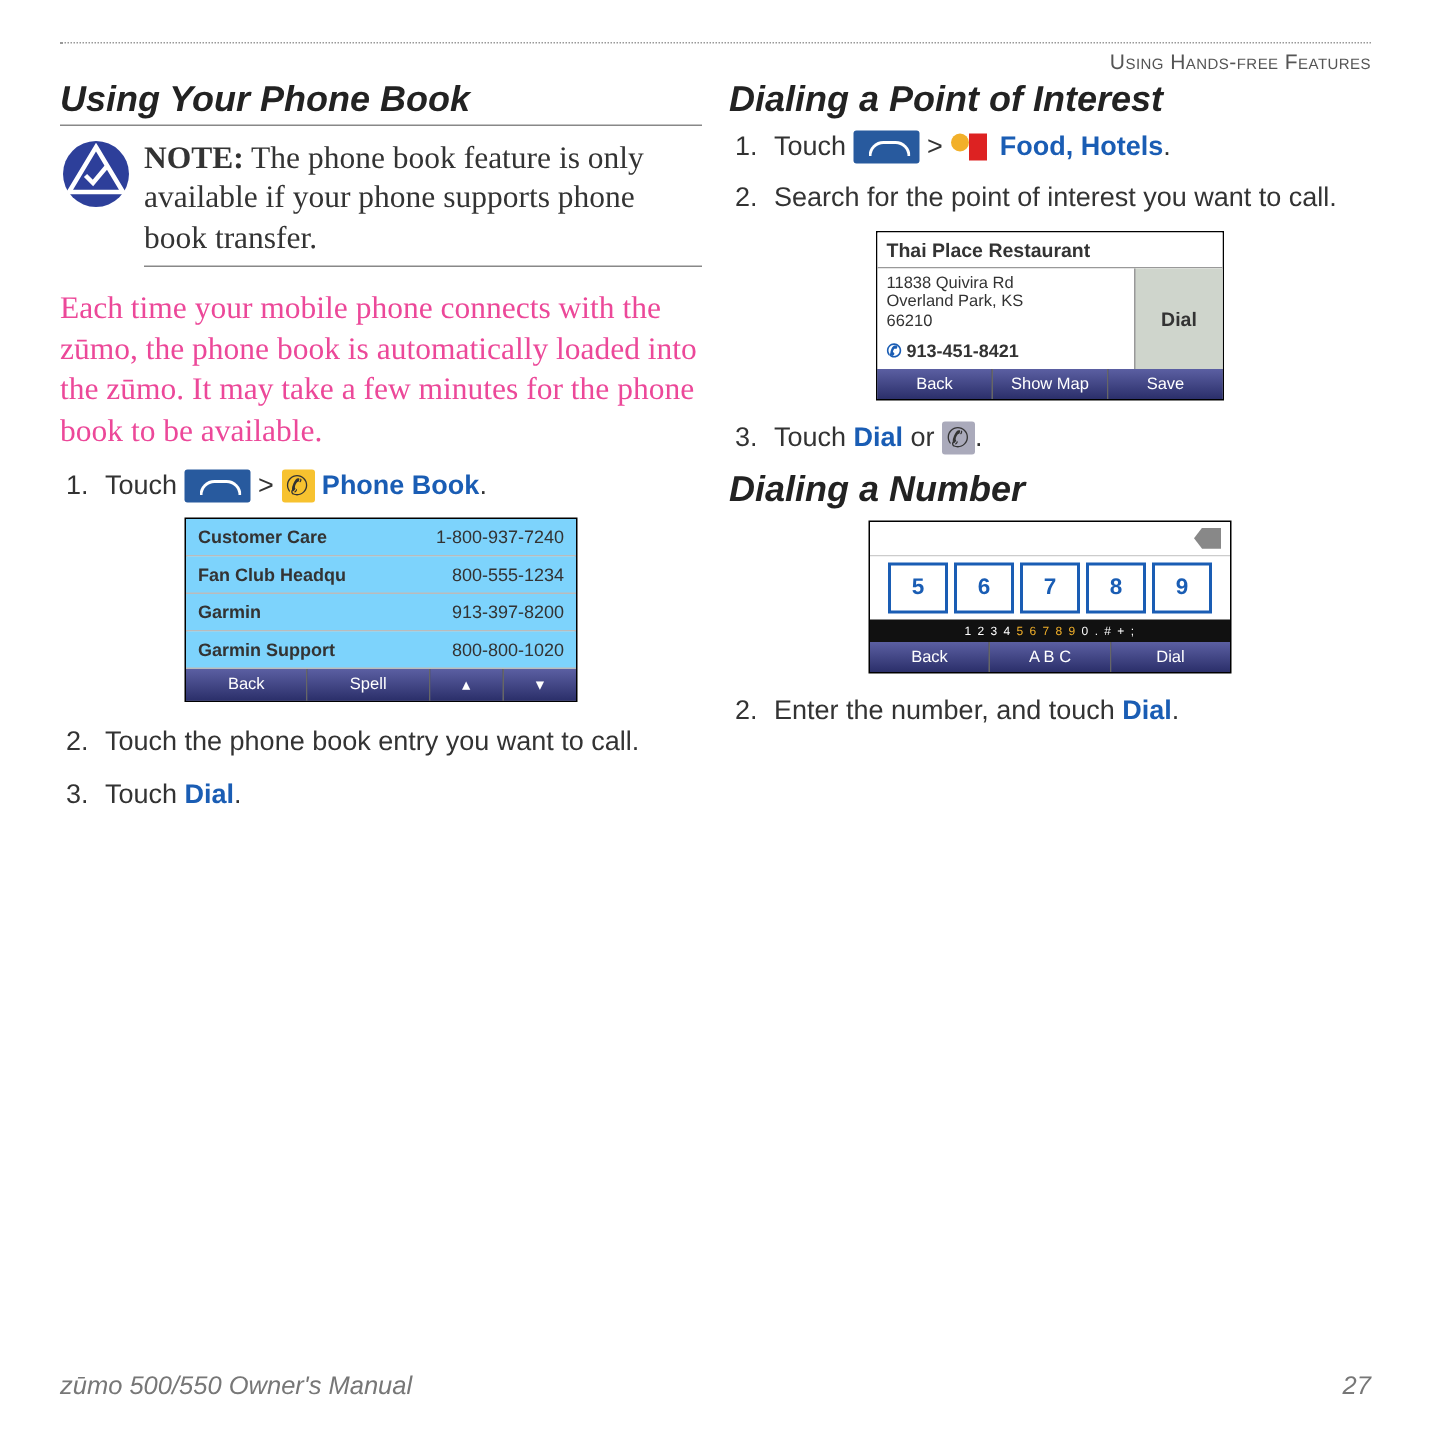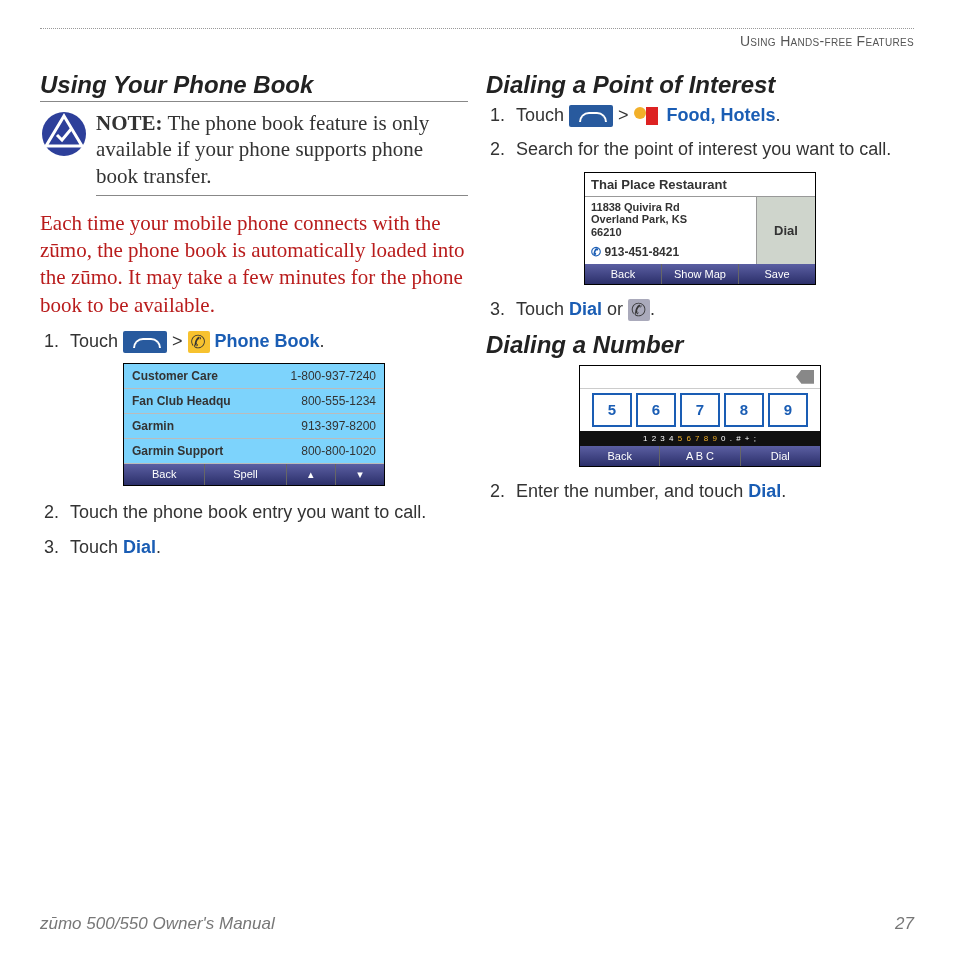--- a/index.html
+++ b/index.html
@@ -18,21 +18,20 @@
   }
   .header-line {
     border-top: 1px dotted #999;
     margin: 0 0 4px 0;
   }
   .header-text {
     text-align: right;
     font-variant: small-caps;
     font-size: 14px;
     color: #555;
-    margin-bottom: 18px;
     letter-spacing: 0.3px;
   }
   .columns {
     display: flex;
     gap: 18px;
   }
   .col {
     flex: 1;
     min-width: 0;
   }
@@ -67,21 +66,21 @@
     font-size: 21px;
     line-height: 1.25;
     border-bottom: 1px solid #888;
     padding-bottom: 6px;
   }
   .para {
     font-family: 'Times New Roman', serif;
     font-size: 21px;
     line-height: 1.3;
     margin: 0 0 10px 0;
-    color: #b91c1c;
+    color: #ec4899;
   }
   ol {
     margin: 0 0 10px 0;
     padding-left: 24px;
     font-family: Arial, Helvetica, sans-serif;
     font-size: 18px;
     color: #333;
   }
   ol li {
     margin-bottom: 10px;
@@ -234,21 +233,21 @@
     font-size: 13px;
     border-bottom: 1px solid #999;
   }
   .poi-body {
     display: flex;
     background: #fff;
   }
   .poi-addr {
     flex: 1;
     padding: 4px 6px;
-    font-weight: bold;
+    font-weight: normal;
     line-height: 1.15;
   }
   .poi-dial {
     width: 58px;
     background: #cfd5cc;
     border-left: 1px solid #999;
     display: flex;
     align-items: center;
     justify-content: center;
     font-weight: bold;

